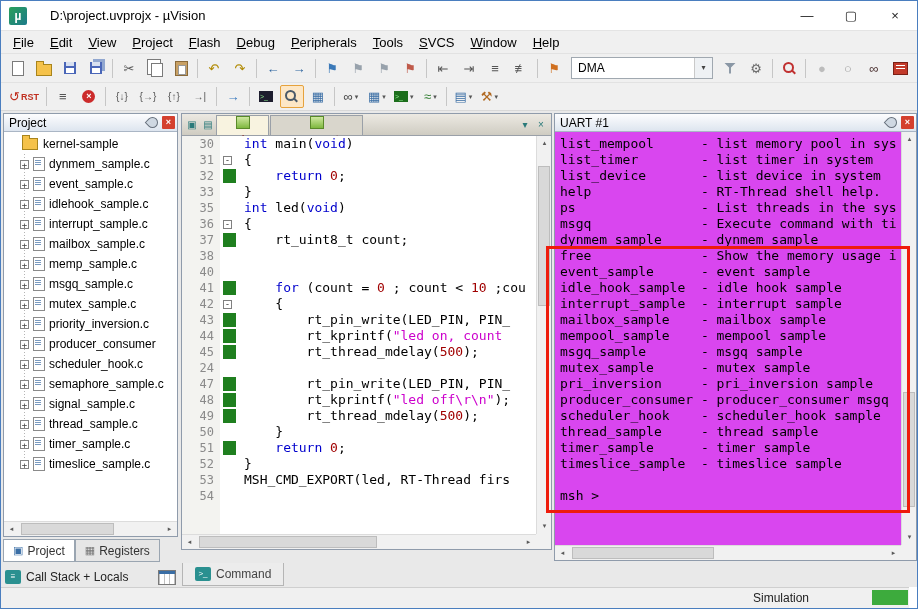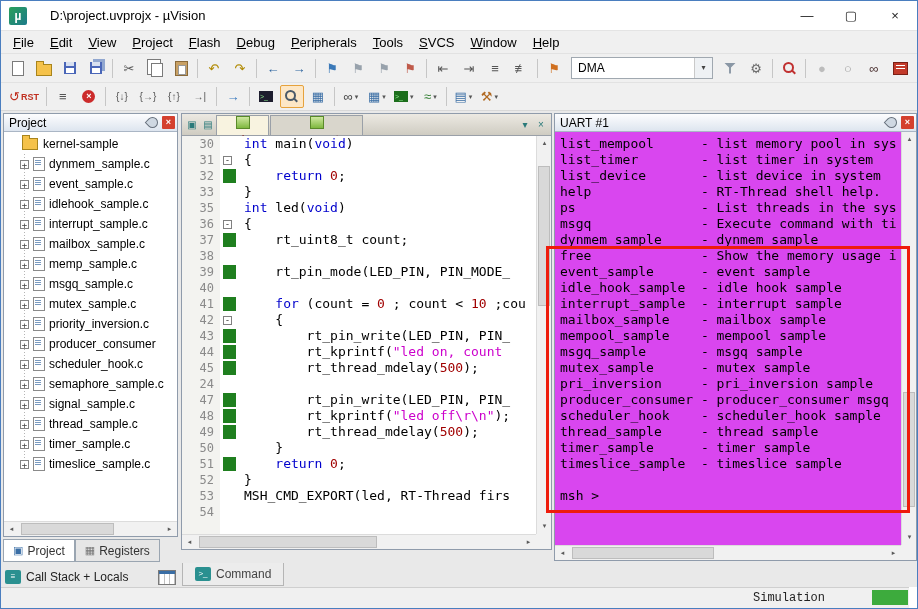--- a/index.html
+++ b/index.html
@@ -153,21 +153,21 @@
         flex-direction:column;box-sizing:border-box;}
   .sb-btn{flex:none;width:15px;height:15px;font-size:7px;line-height:14px;text-align:center;color:#5a5a5a;}
   .sb-track{flex:1;position:relative;}
   .sb-thumb{position:absolute;top:1px;bottom:1px;background:#d9d9d9;border:1px solid #bdbdbd;box-sizing:border-box;}
   .sb-vthumb{position:absolute;left:1px;right:1px;background:#d9d9d9;border:1px solid #bdbdbd;box-sizing:border-box;}
   .sb-corner{position:absolute;right:0;bottom:0;width:15px;height:15px;background:#f1f1f1;}
 
   
   .red-rect{position:absolute;left:545px;top:245px;width:358px;height:261px;border:3px solid #ee1c0c;
             z-index:40;pointer-events:none;}
-  .statusbar{position:absolute;left:0;bottom:0;right:8px;height:21px;background:#f0f0f0;border-top:1px solid #cfcfcf;box-sizing:border-box;font-family:Liberation Mono, monospace;}
+  .statusbar{position:absolute;left:0;bottom:0;right:8px;height:21px;background:#f0f0f0;border-top:1px solid #cfcfcf;box-sizing:border-box;}
   .status-mode{position:absolute;left:752px;top:0;line-height:20px;font-size:12px;color:#222;}
   .status-green{position:absolute;right:1px;top:2px;bottom:3px;width:36px;background:#3dab3d;}
 </style>
 </head>
 <body>
 
 <div class="app">
 
   <div class="titlebar">
     <span class="appicon">µ</span>
@@ -537,27 +537,20 @@
           <span class="lnum">37</span>
           <span class="lmark">
             <span class="gblock"></span>
           </span>
           <span class="lcode"><span class="tk-p">    rt_uint8_t count;</span></span>
         </div>
         <div class="crow">
           <span class="lnum">38</span>
           <span class="lmark"></span>
           <span class="lcode"></span>
-        </div>
-        <div class="crow">
-          <span class="lnum">39</span>
-          <span class="lmark">
-            <span class="gblock"></span>
-          </span>
-          <span class="lcode"><span class="tk-p">    rt_pin_mode(LED_PIN, PIN_MODE_</span></span>
         </div>
         <div class="crow">
           <span class="lnum">40</span>
           <span class="lmark"></span>
           <span class="lcode"></span>
         </div>
         <div class="crow">
           <span class="lnum">41</span>
           <span class="lmark">
             <span class="gblock"></span>

